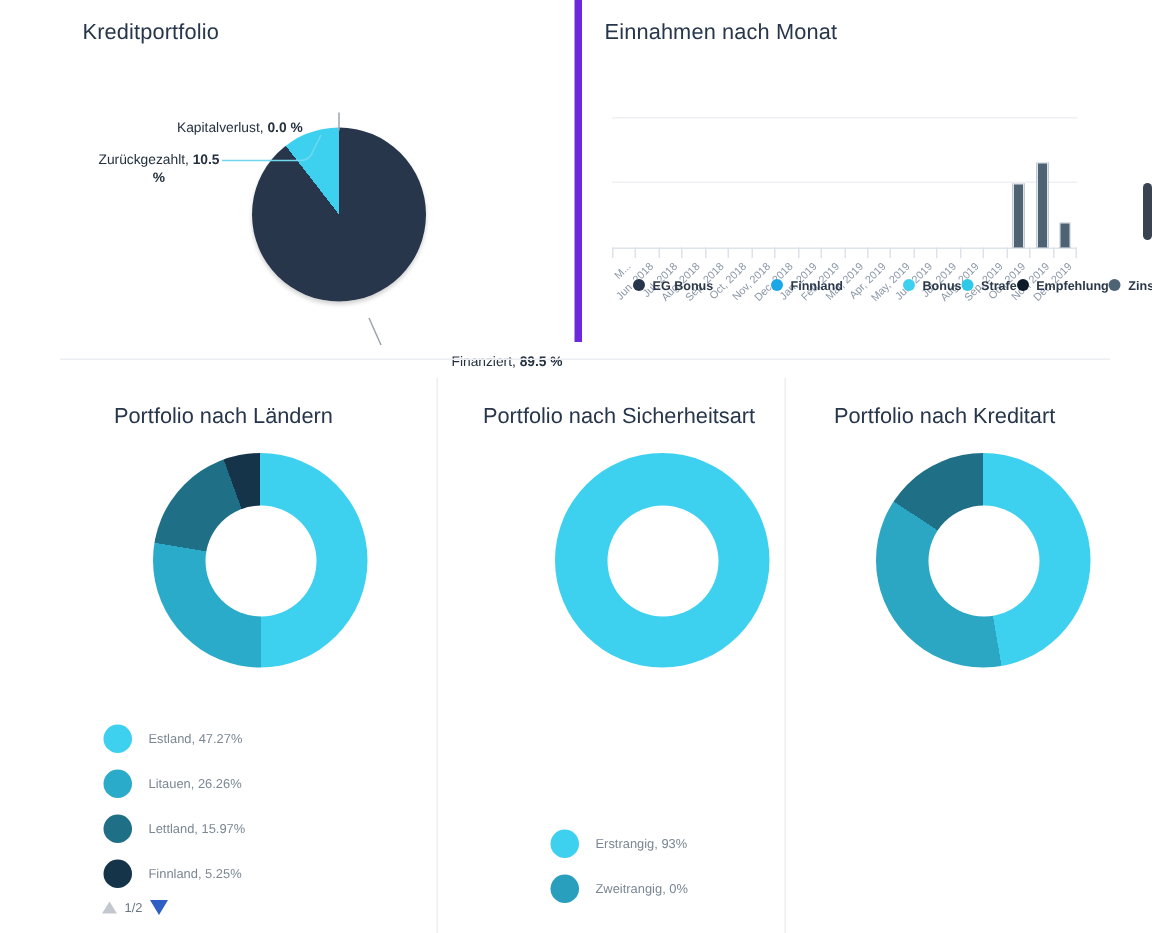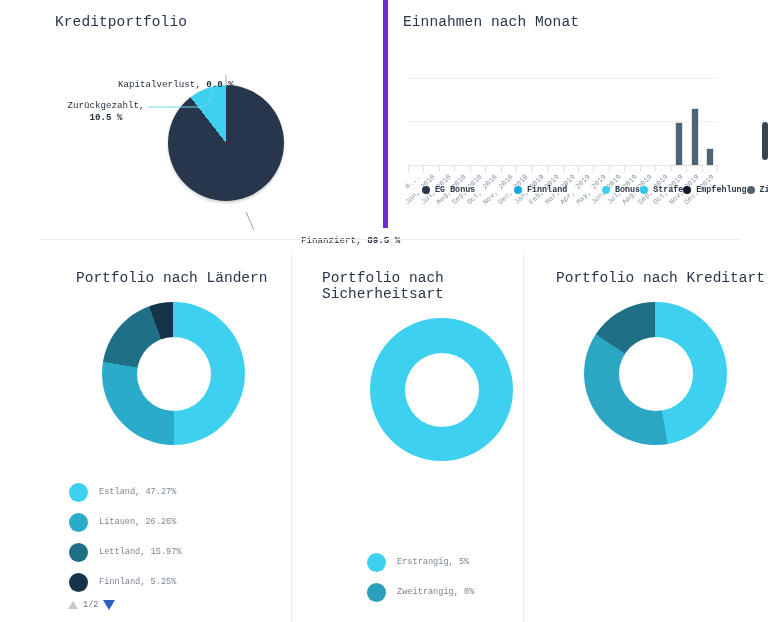--- a/index.html
+++ b/index.html
@@ -8,21 +8,21 @@
     background: #ffffff;
   }
   body {
     width: 768px;
     height: 622px;
     font-family: "Liberation Sans", sans-serif;
     color: #2b3849;
     overflow: hidden;
     position: relative;
   }
-  .page { position: relative; width: 768px; height: 622px; font-family: Liberation Mono, monospace; }
+  .page { position: relative; width: 768px; height: 622px; }
 
   
   .top-row {
     display: flex;
     height: 228px;
     position: relative;
   }
   .panel-left  { width: 383px; position: relative; }
   .panel-right { width: 385px; position: relative; border-left: 5px solid #6d28d9; }
 
@@ -457,21 +457,21 @@
     </div>
 
     <div class="col col-2">
       <h3 class="sec-title">Portfolio nach Sicherheitsart</h3>
       <div class="donut-wrap">
         <div class="donut donut-2" id="donut-security" style="background: conic-gradient(rgb(62, 208, 239) 0%, rgb(62, 208, 239) 100%);"></div>
       </div>
       <div class="dlegend dl-2" id="legend-security">
           <div class="dl-item">
             <span class="dl-dot" style="background:#3ed0ef"></span>
-            <span class="dl-txt">Erstrangig, 5%</span>
+            <span class="dl-txt">Erstrangig, 93%</span>
           </div>
           <div class="dl-item">
             <span class="dl-dot" style="background:#2a9fbd"></span>
             <span class="dl-txt">Zweitrangig, 0%</span>
           </div>
         </div>
     </div>
 
     <div class="col col-3">
       <h3 class="sec-title">Portfolio nach Kreditart</h3>

